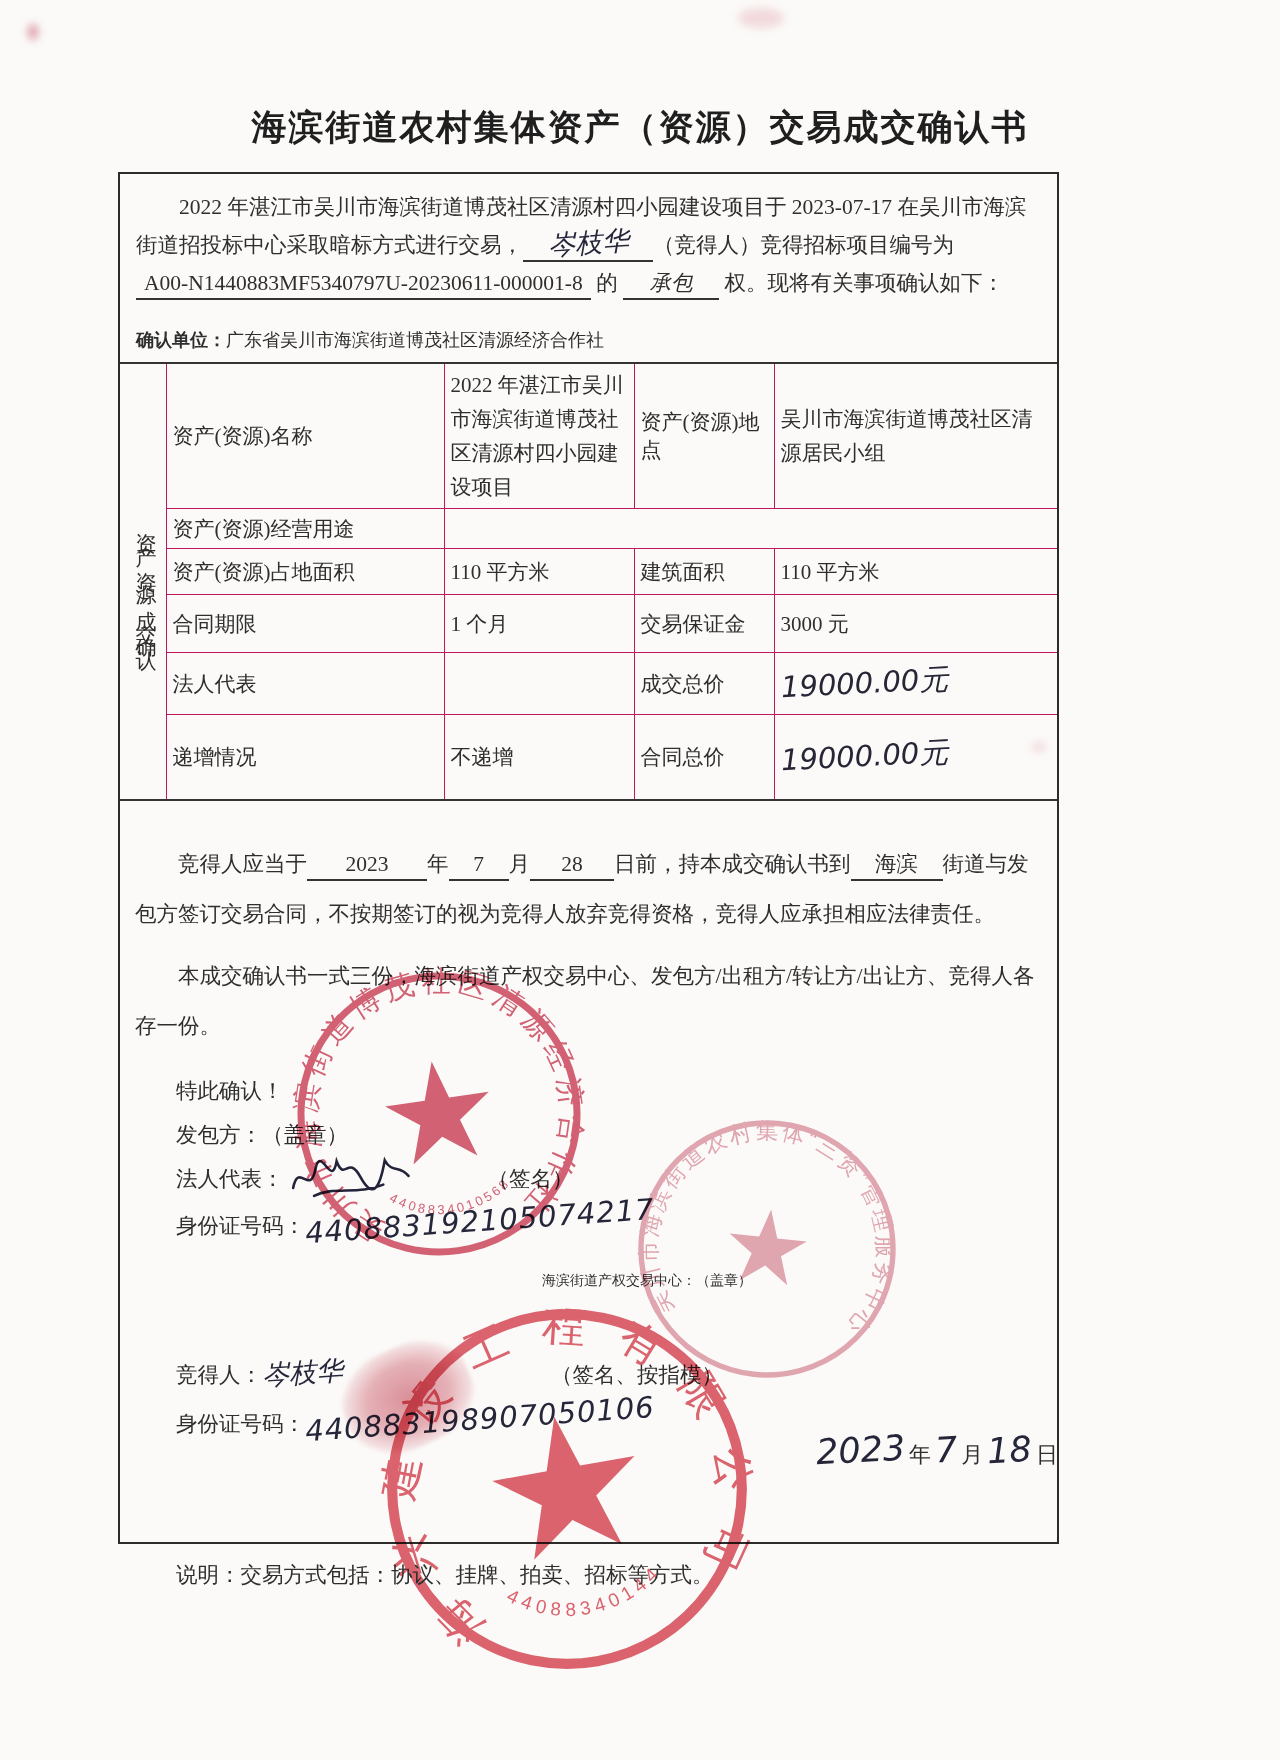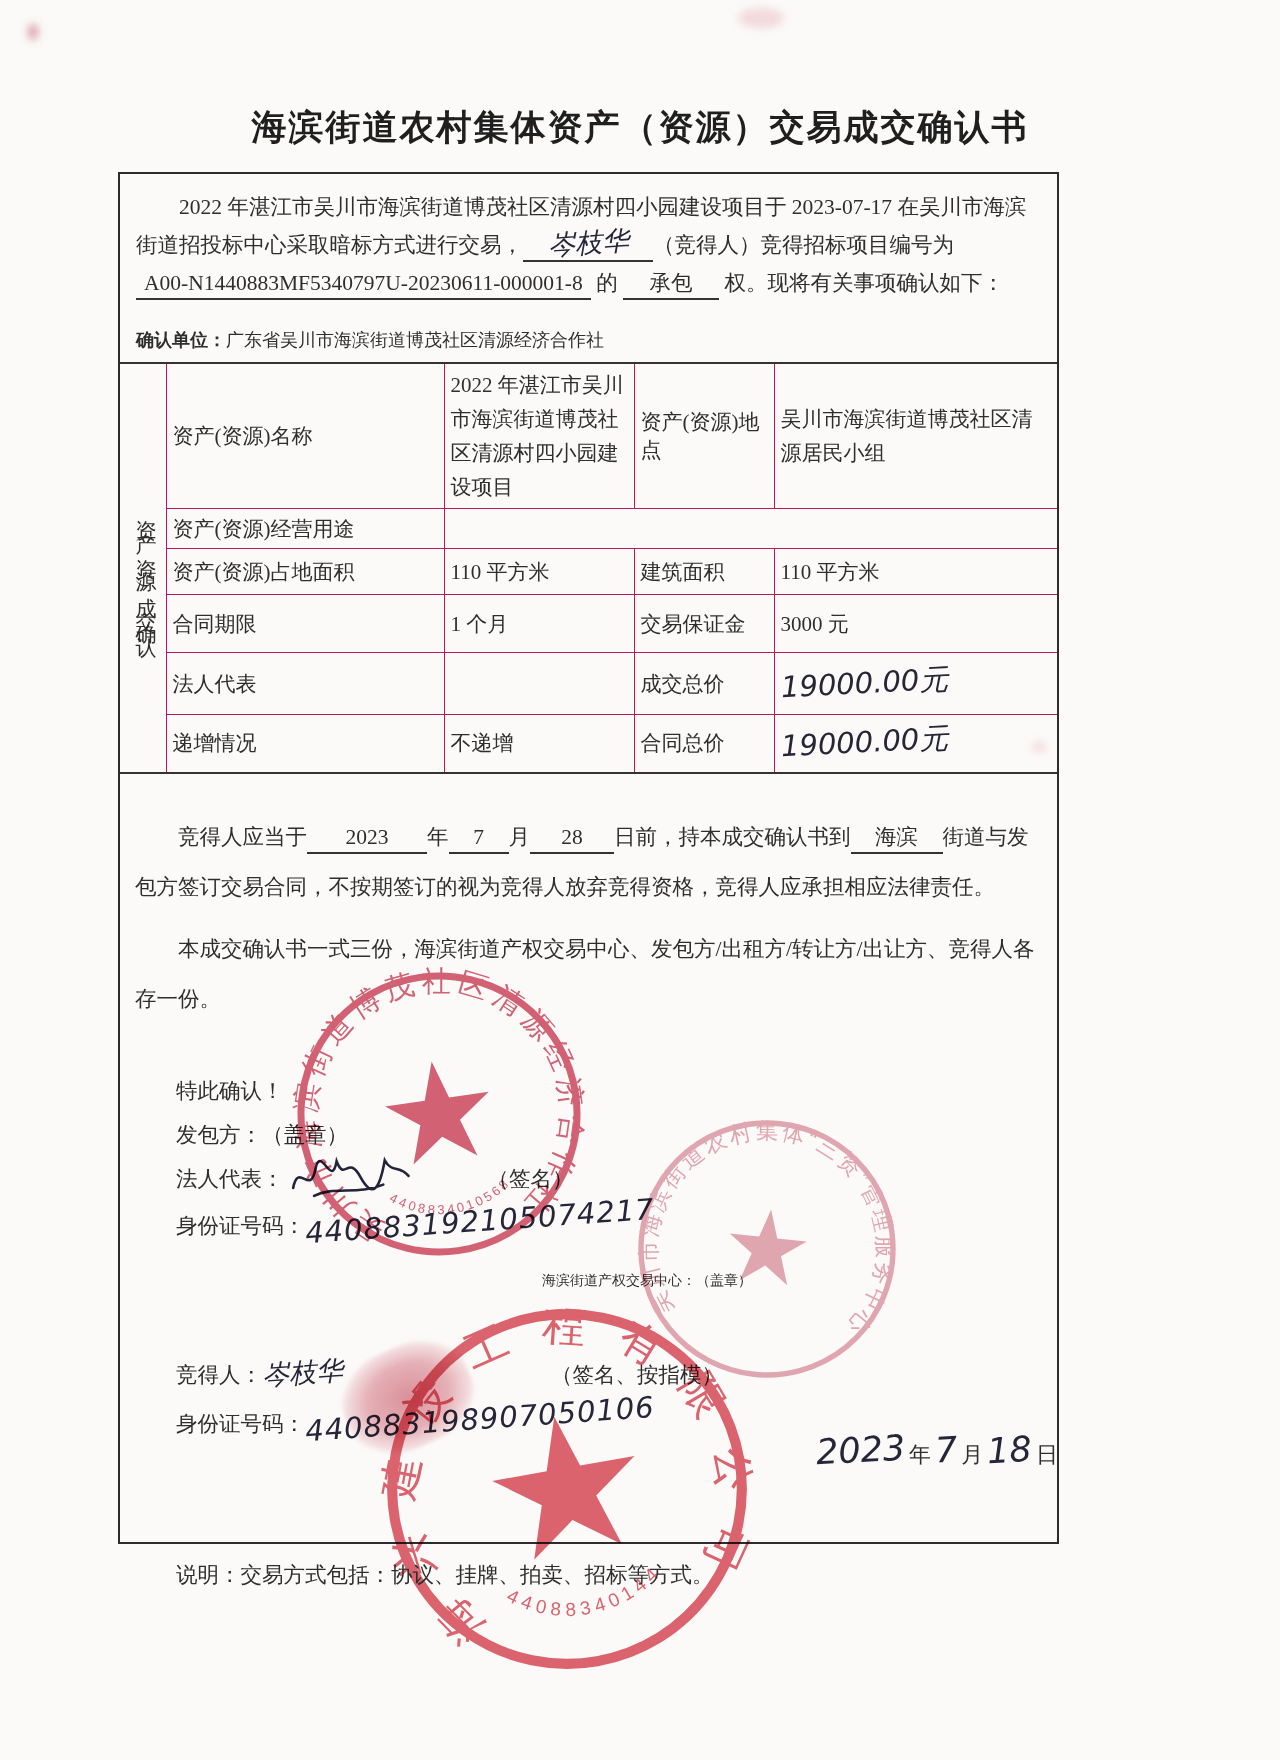--- a/index.html
+++ b/index.html
@@ -14,39 +14,39 @@
     font-size:35px;font-weight:bold;letter-spacing:2px;color:#1f1f1f;
   }
   .doc-box{
     position:absolute;left:118px;top:172px;width:941px;height:1372px;
     border:2.5px solid #2c2c2c;box-sizing:border-box;
   }
   .intro{margin:14px 16px 0;font-size:21.5px;line-height:38px;text-indent:2em;}
   .u{display:inline-block;border-bottom:2px solid #333;text-align:center;text-indent:0;line-height:30px;}
   .u-name{min-width:130px;}
   .u-code{padding:0 8px;}
-  .u-right{min-width:96px;}
+  .u-right{min-width:96px;font-style:italic;}
   .u-year{min-width:120px;}
   .u-month{min-width:60px;}
   .u-day{min-width:84px;}
   .u-place{min-width:92px;}
   .hw{font-family:"DejaVu Sans",sans-serif;font-style:italic;color:#26263a;}
   .hw-name{font-size:27px;display:inline-block;transform:rotate(-4deg);line-height:26px;}
   .confirm-unit{margin:26px 16px 0;font-size:18px;}
   .confirm-unit .lbl{font-weight:bold;}
   .tbl-wrap{margin-top:10px;border-top:2.5px solid #333;border-bottom:2.5px solid #333;}
   table.asset{width:100%;border-collapse:collapse;border-style:hidden;table-layout:fixed;font-size:21px;}
   table.asset td{border:1px solid #be185d;text-align:left;vertical-align:middle;padding:4px 6px;box-sizing:border-box;}
   .col-side{width:46px;}.col-l1{width:278px;}.col-v1{width:190px;}.col-l2{width:140px;}
   .side-cell div{
     writing-mode:vertical-rl;text-orientation:upright;margin:0 auto;
     letter-spacing:13px;font-size:21px;line-height:40px;
   }
   tr.r1{height:132px;} tr.r2{height:40px;} tr.r3{height:46px;}
-  tr.r4{height:58px;} tr.r5{height:62px;} tr.r6{height:57px;}
+  tr.r4{height:58px;} tr.r5{height:62px;} tr.r6{height:84px;}
   .cell-wrapd{line-height:34px;}
   .hw-amount{
     font-family:"DejaVu Sans",sans-serif;font-style:italic;font-size:29px;color:#262636;
     display:inline-block;transform:rotate(-3deg);white-space:nowrap;
   }
   .para{margin:38px 15px 0;font-size:21.5px;line-height:50px;text-indent:2em;}
   .para2{margin-top:12px;}
   .sig-issuer{position:absolute;left:56px;top:896px;font-size:21.5px;line-height:43px;}
   .sig-issuer .line{margin-bottom:1px;white-space:nowrap;}
   .scribble{display:inline-block;vertical-align:middle;transform:rotate(-6deg);margin:-14px 0 0 2px;}

